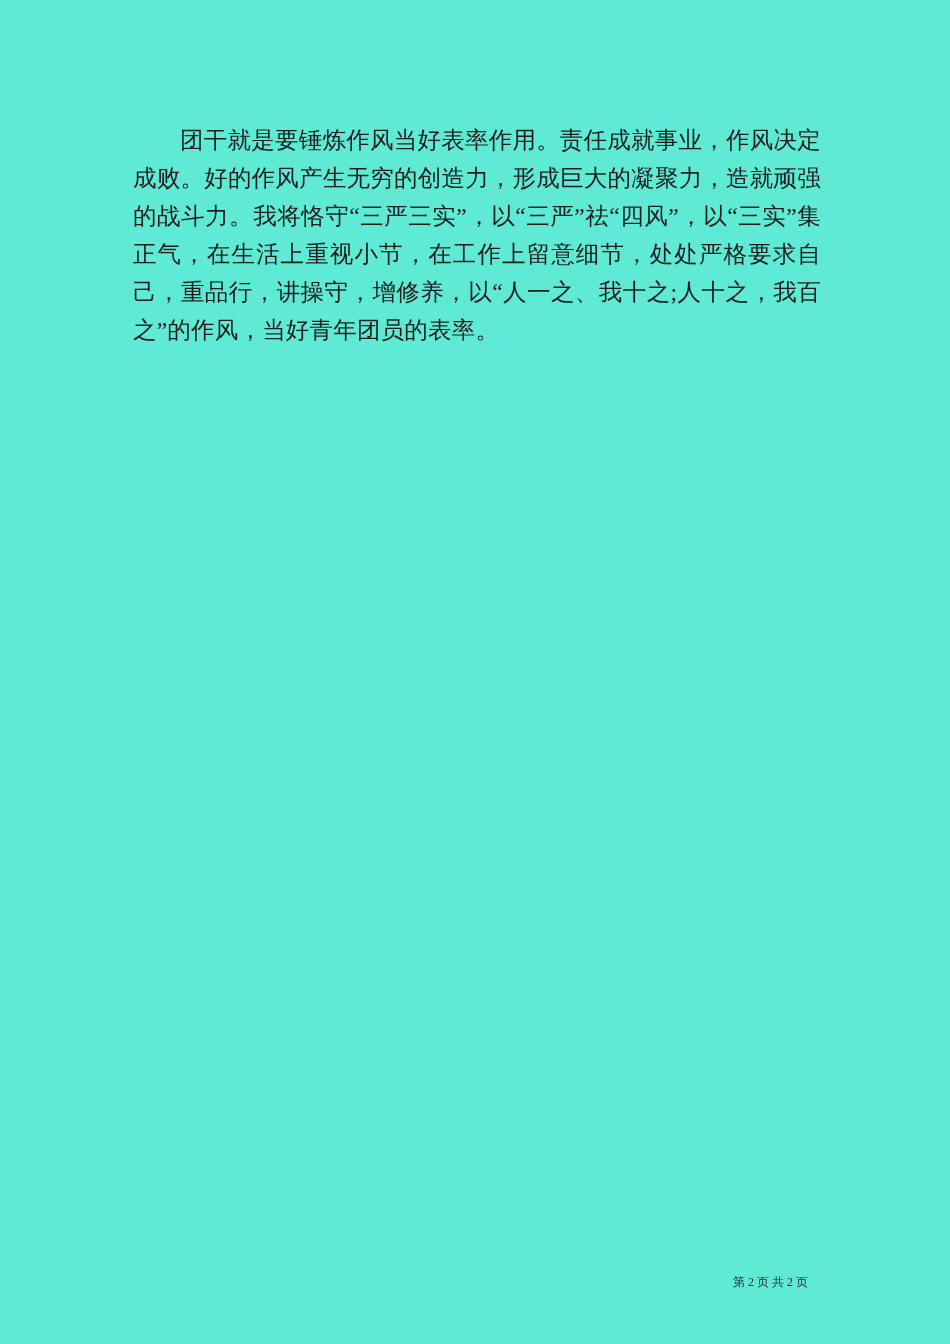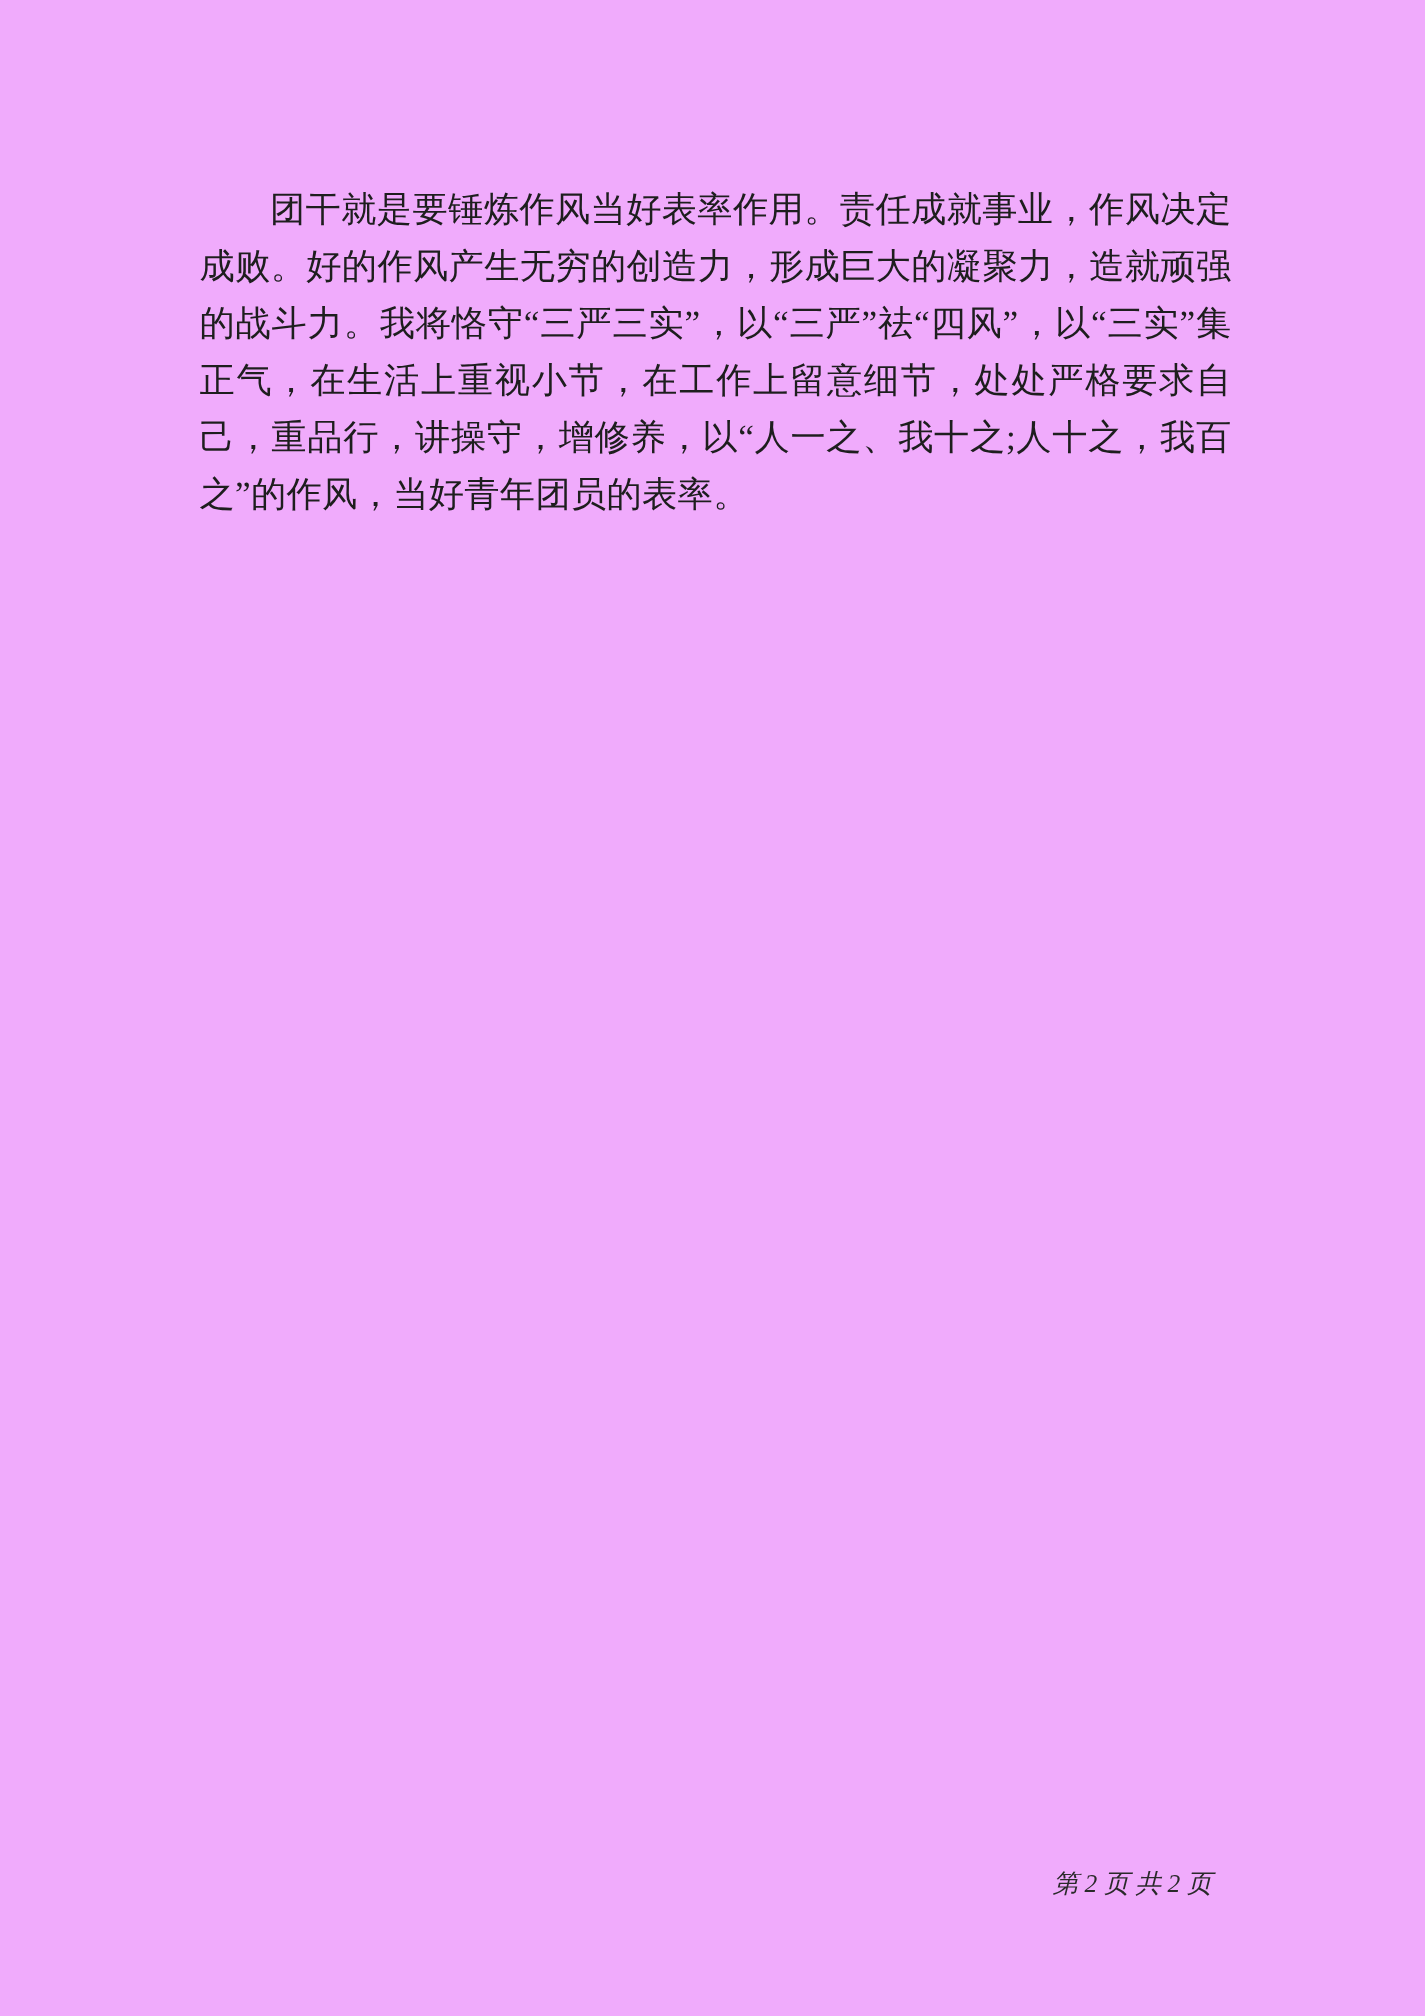--- a/index.html
+++ b/index.html
@@ -10,21 +10,21 @@
     width: 950px;
     height: 1344px;
     background: #ffffff;
     position: relative;
     overflow: hidden;
     font-family: "Liberation Serif", "DejaVu Serif", serif;
   }
   .page {
     position: absolute;
     inset: 0;
-    background: #f0abfc;
+    background: #5eead4;
   }
   .content {
     position: absolute;
     left: 133px;
     top: 121px;
     width: 688px;
   }
   .content p {
     margin: 0;
     text-indent: 2em;
@@ -32,26 +32,25 @@
     text-justify: inter-ideograph;
     font-size: 23.5px;
     line-height: 38px;
     color: #1e1e1e;
     letter-spacing: 0.2px;
     word-break: break-all;
   }
   .footer {
     position: absolute;
     right: 142px;
-    top: 1246px;
-    font-size: 17px;
+    top: 1272px;
+    font-size: 12px;
     line-height: 20px;
     color: #2a2a2a;
     white-space: nowrap;
-    font-style: italic;
   }
 </style>
 </head>
 <body>
 
 <div class="page">
   <div class="content">
     <p>团干就是要锤炼作风当好表率作用。责任成就事业，作风决定成败。好的作风产生无穷的创造力，形成巨大的凝聚力，造就顽强的战斗力。我将恪守“三严三实”，以“三严”祛“四风”，以“三实”集正气，在生活上重视小节，在工作上留意细节，处处严格要求自己，重品行，讲操守，增修养，以“人一之、我十之;人十之，我百之”的作风，当好青年团员的表率。</p>
   </div>
   <div class="footer">第 2 页 共 2 页</div>

